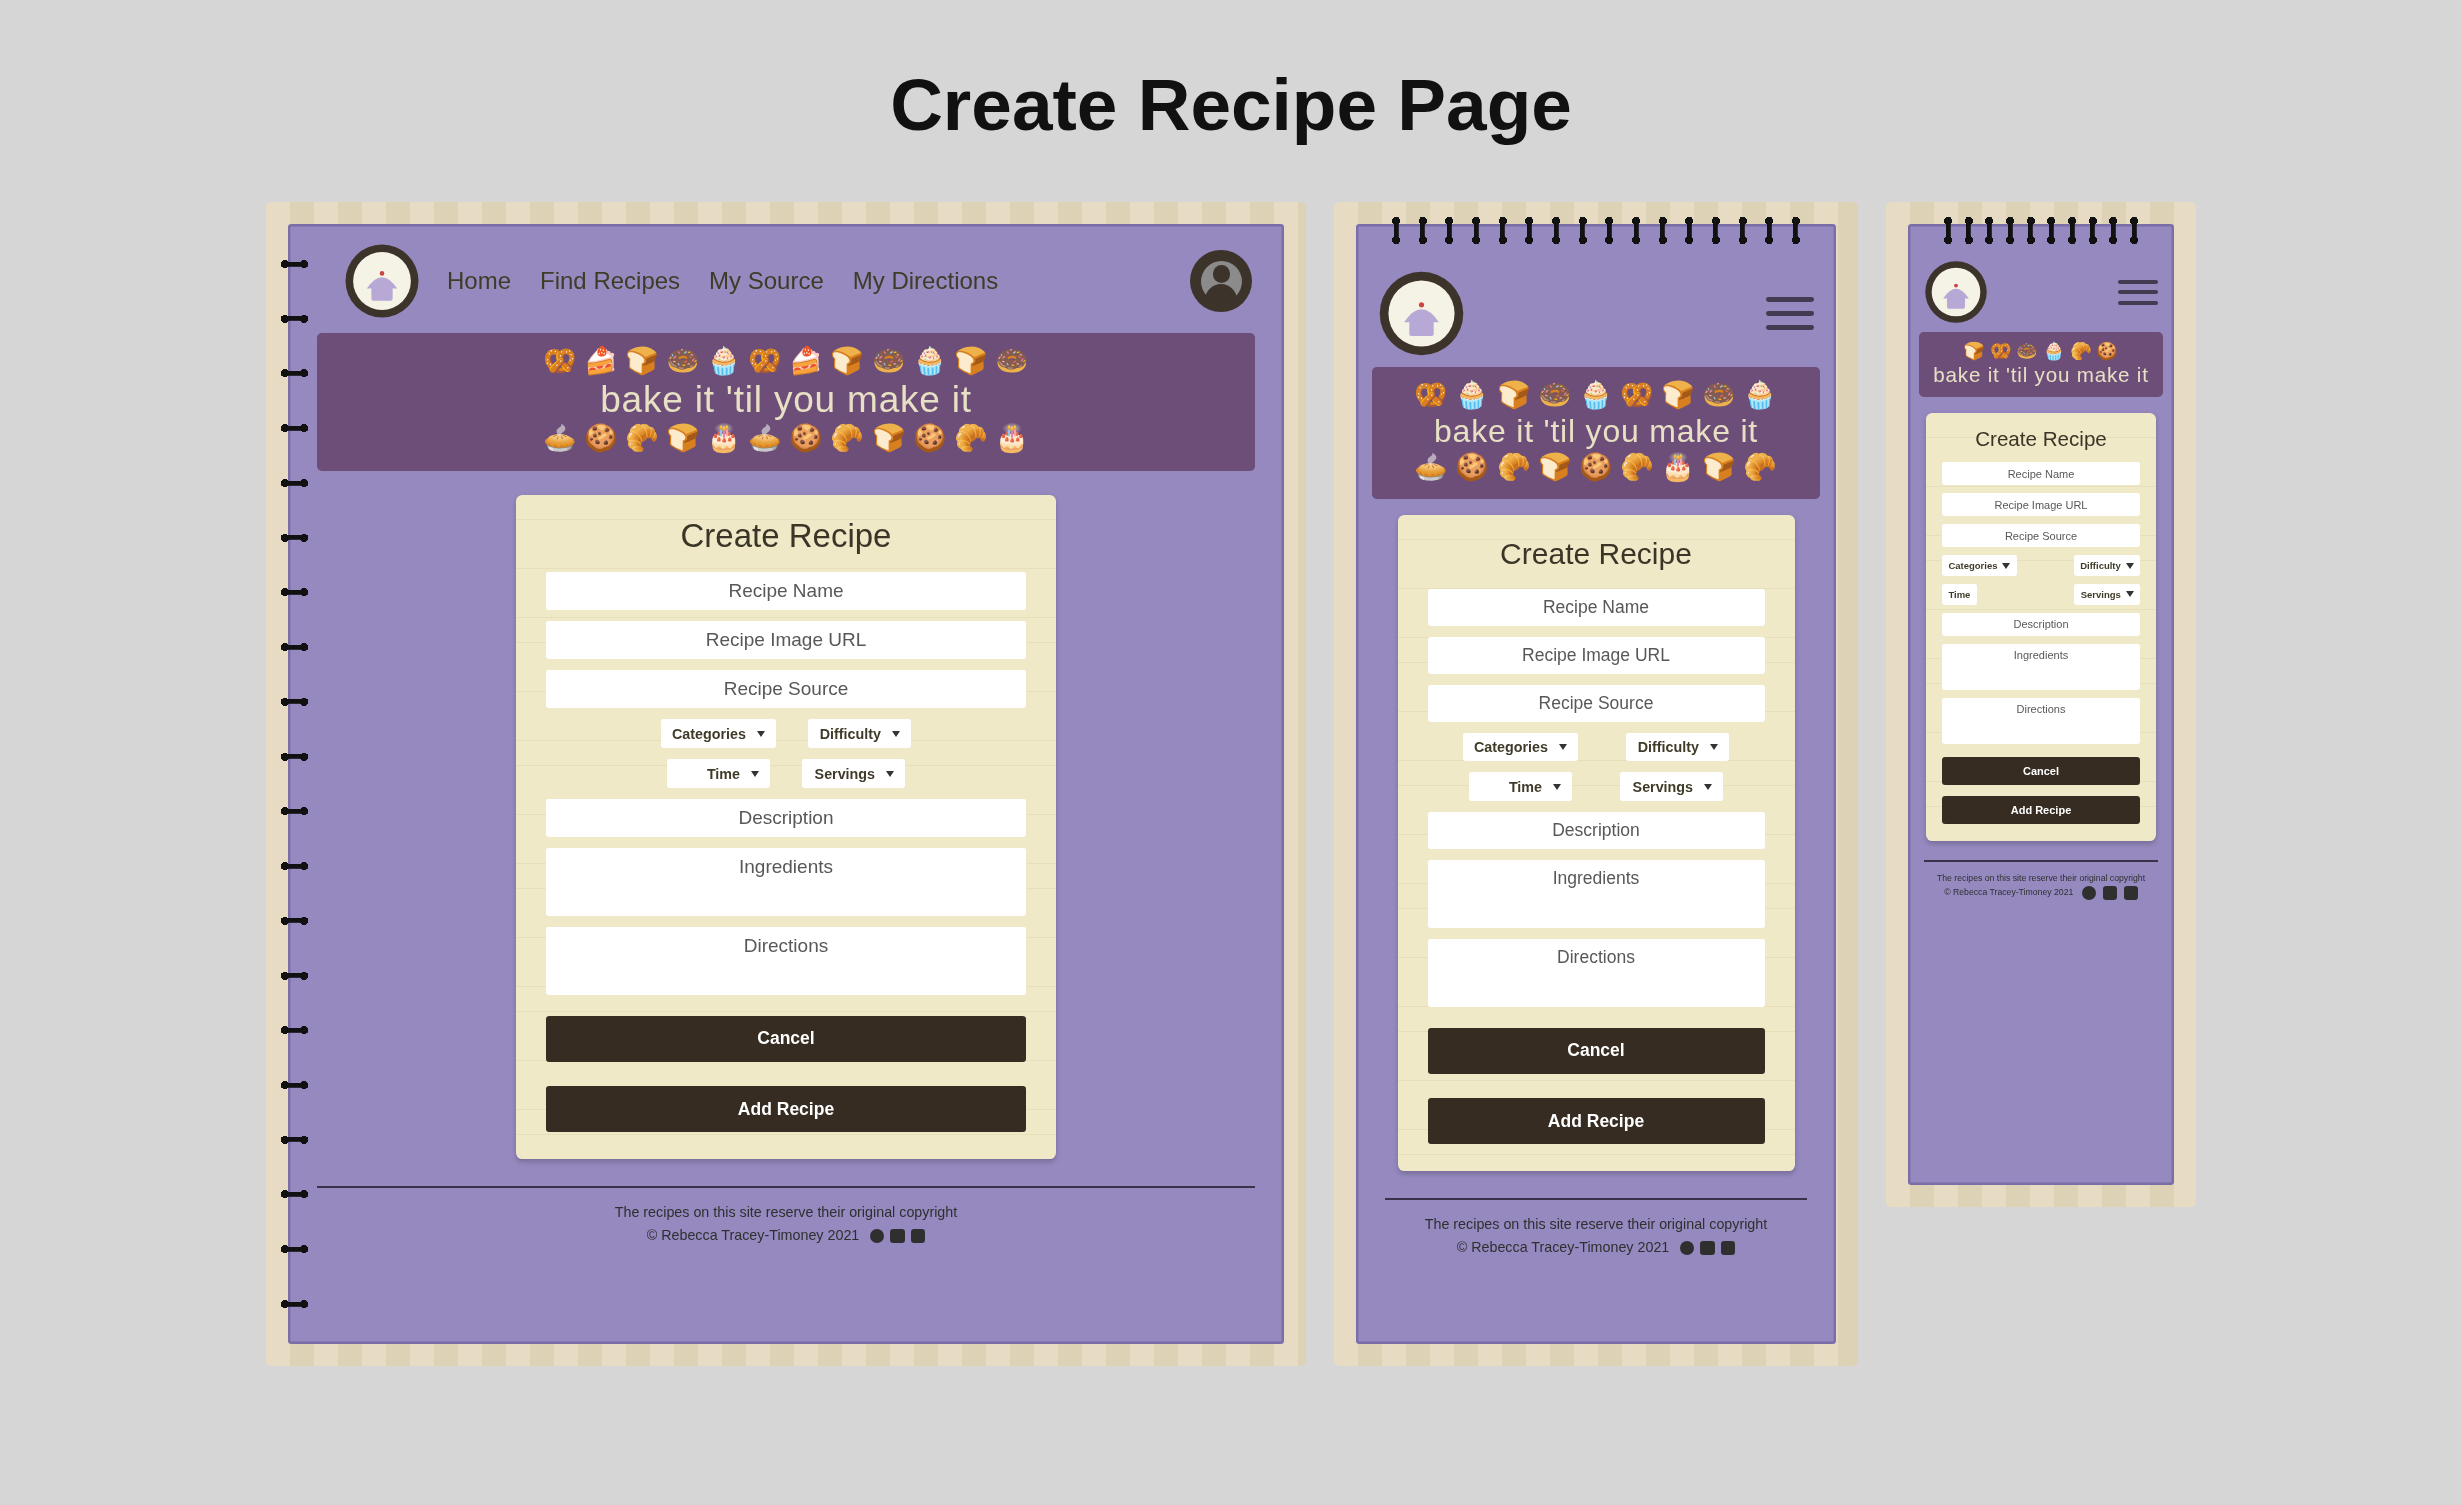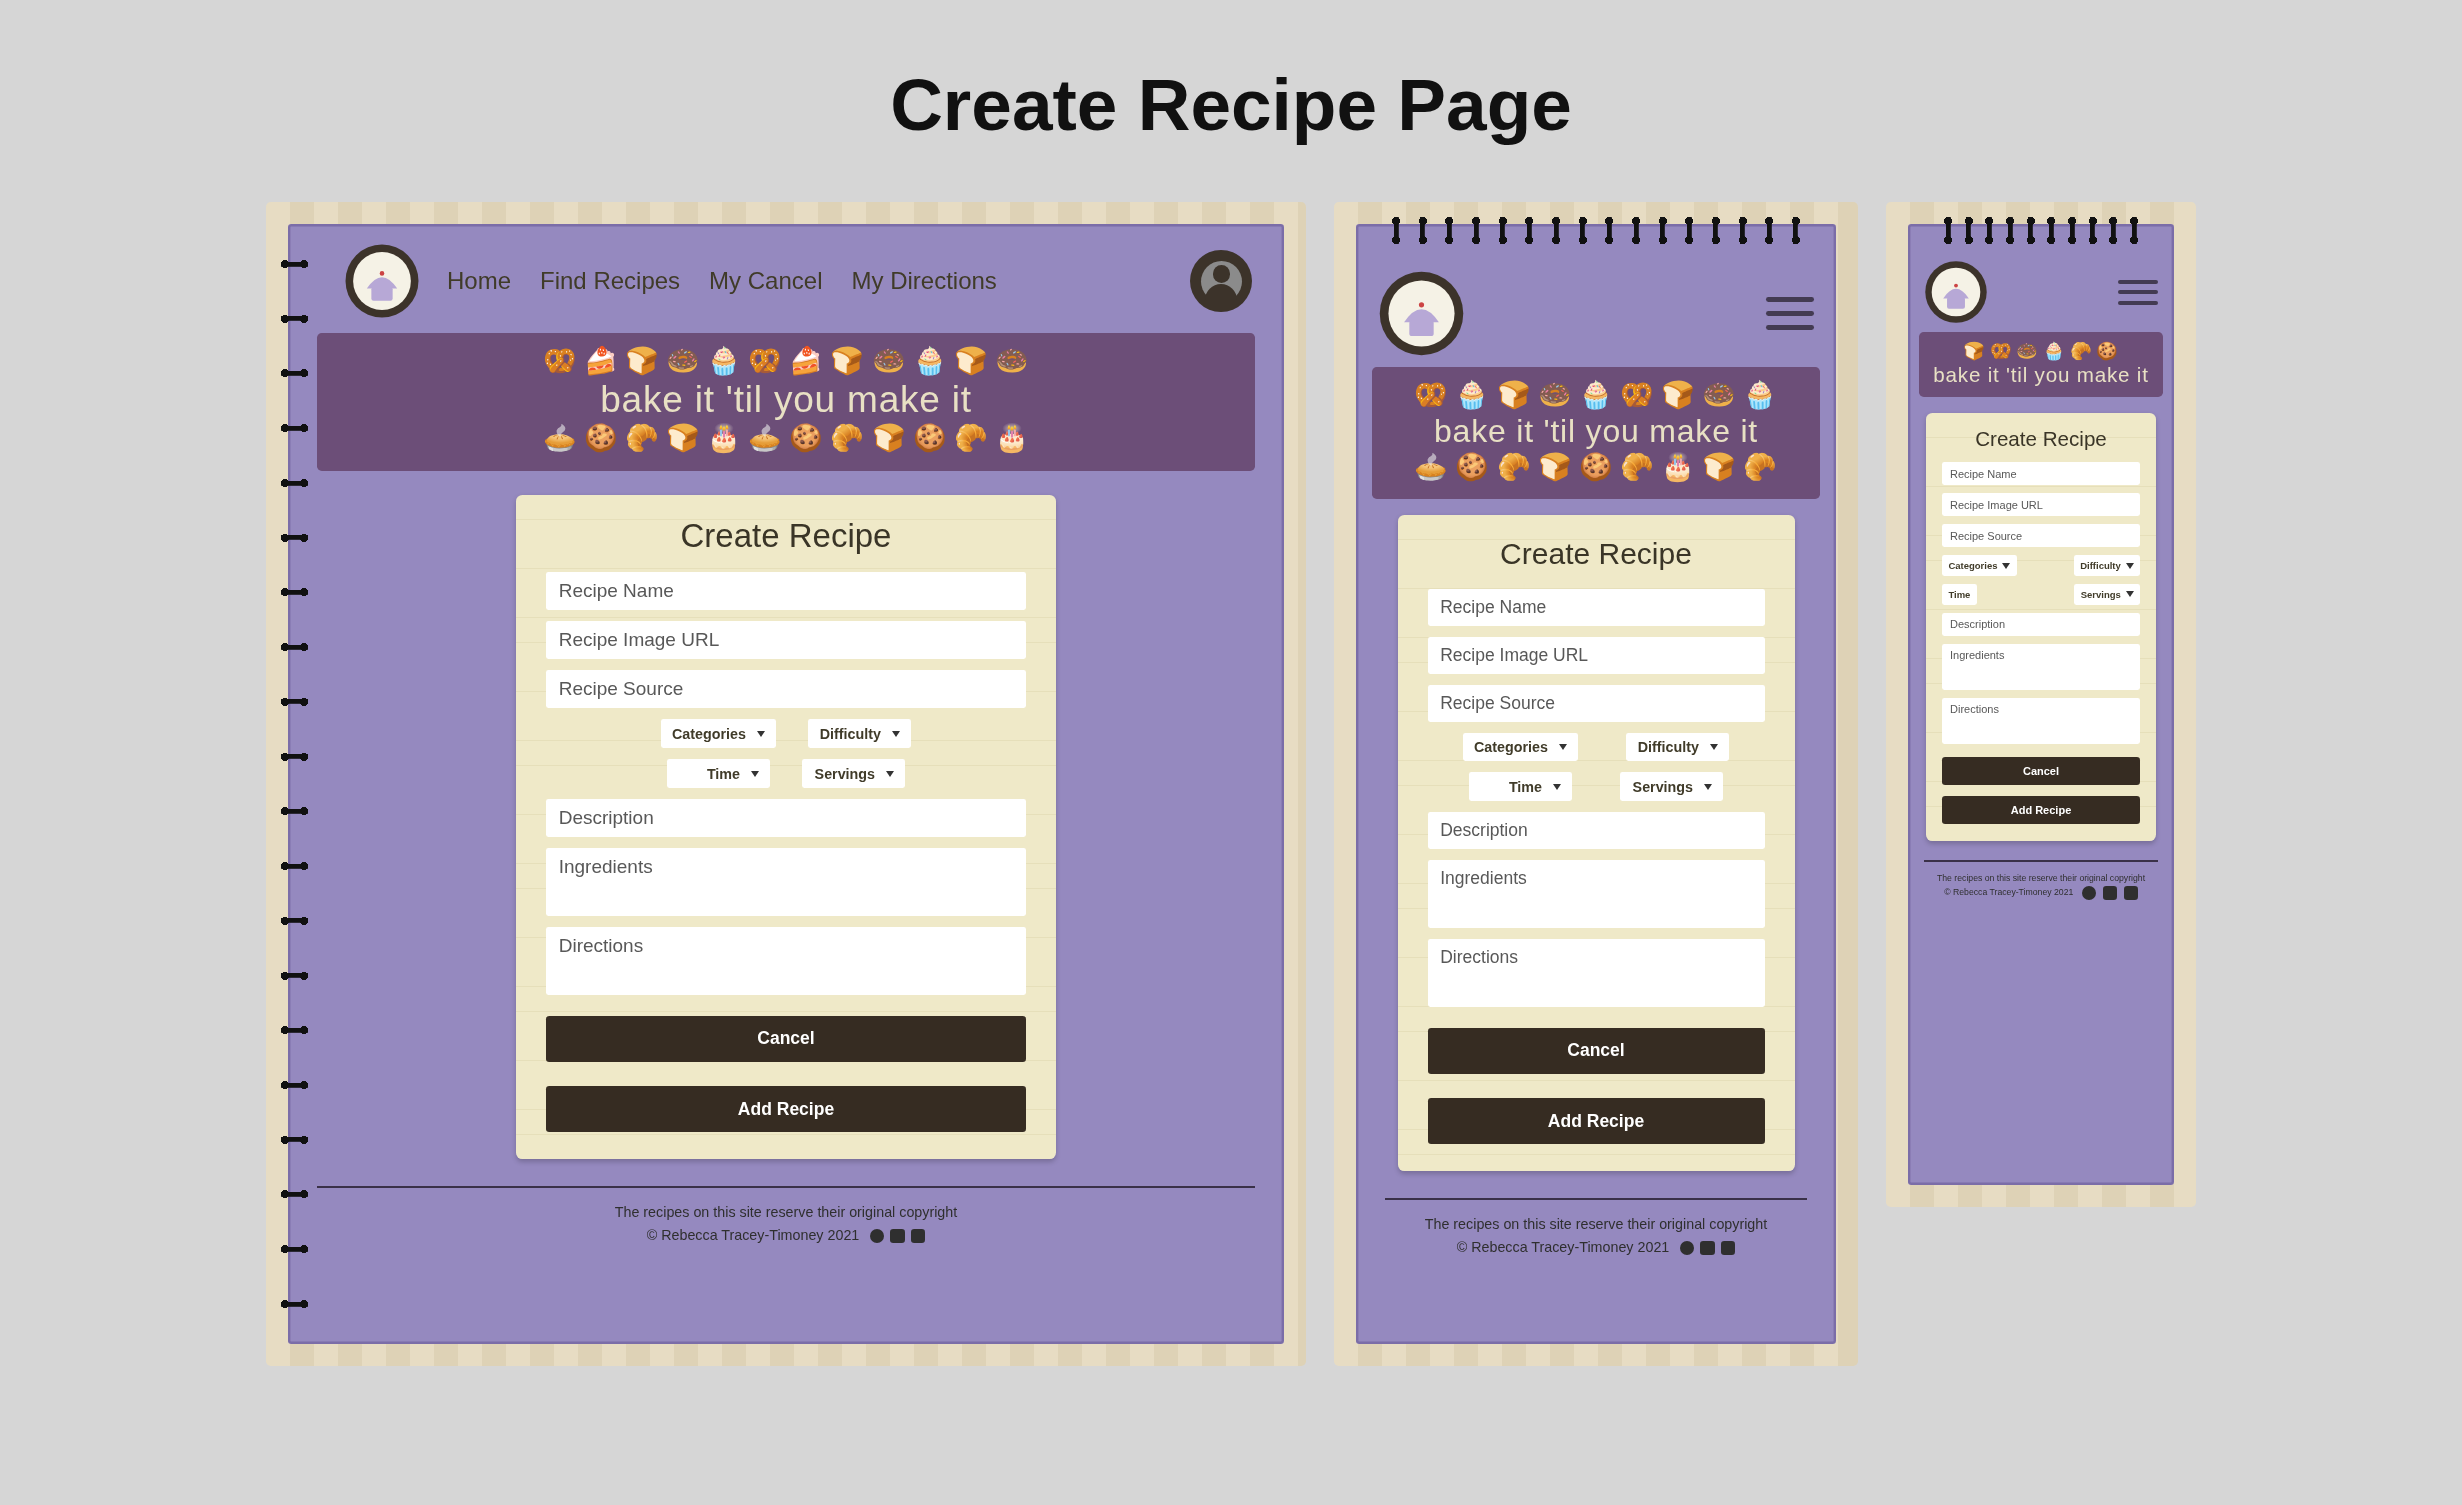--- a/index.html
+++ b/index.html
@@ -170,20 +170,21 @@
     color: #3a3527;
     margin-bottom: 17.5px;
   }
   .field {
     background: #fff;
     color:#585858;
     font-size: 19px;
     padding: 8px 12.7px;
     margin-bottom: 11px;
     border-radius: 2.4px;
+    text-align: center;
   }
   .field.tall { min-height: 68px; }
   .sel-row { display:flex; gap:32px; justify-content:center; margin: 4.8px 0 11px; }
   .sel {
     background:#fff;
     color:#403b29;
     font-family: Arial, sans-serif;
     font-size: 14.3px;
     font-weight:600;
     padding: 6.4px 11px;
@@ -292,21 +293,21 @@
               <circle cx="50" cy="50" r="48" fill="#3c332a"></circle>
               <circle cx="50" cy="50" r="38" fill="#f5f2e6"></circle>
               <path d="M30 60 Q50 30 70 60 Z" fill="#b7a8d6"></path>
               <rect x="36" y="58" width="28" height="18" rx="3" fill="#b7a8d6"></rect>
               <circle cx="50" cy="40" r="3" fill="#c44"></circle>
             </svg>
         </span>
         <nav class="nav">
           <span>Home</span>
           <span>Find Recipes</span>
-          <span>My Cancel</span>
+          <span>My Source</span>
           <span>My Directions</span>
         </nav>
         <div class="avatar">
             <div class="avatar-inner"></div>
           </div>
       </div>
 
       <div class="banner">
         <div class="pastry-row">🥨 🍰 🍞 🍩 🧁 🥨 🍰 🍞 🍩 🧁 🍞 🍩</div>
         <div class="tagline">bake it 'til you make it</div>

